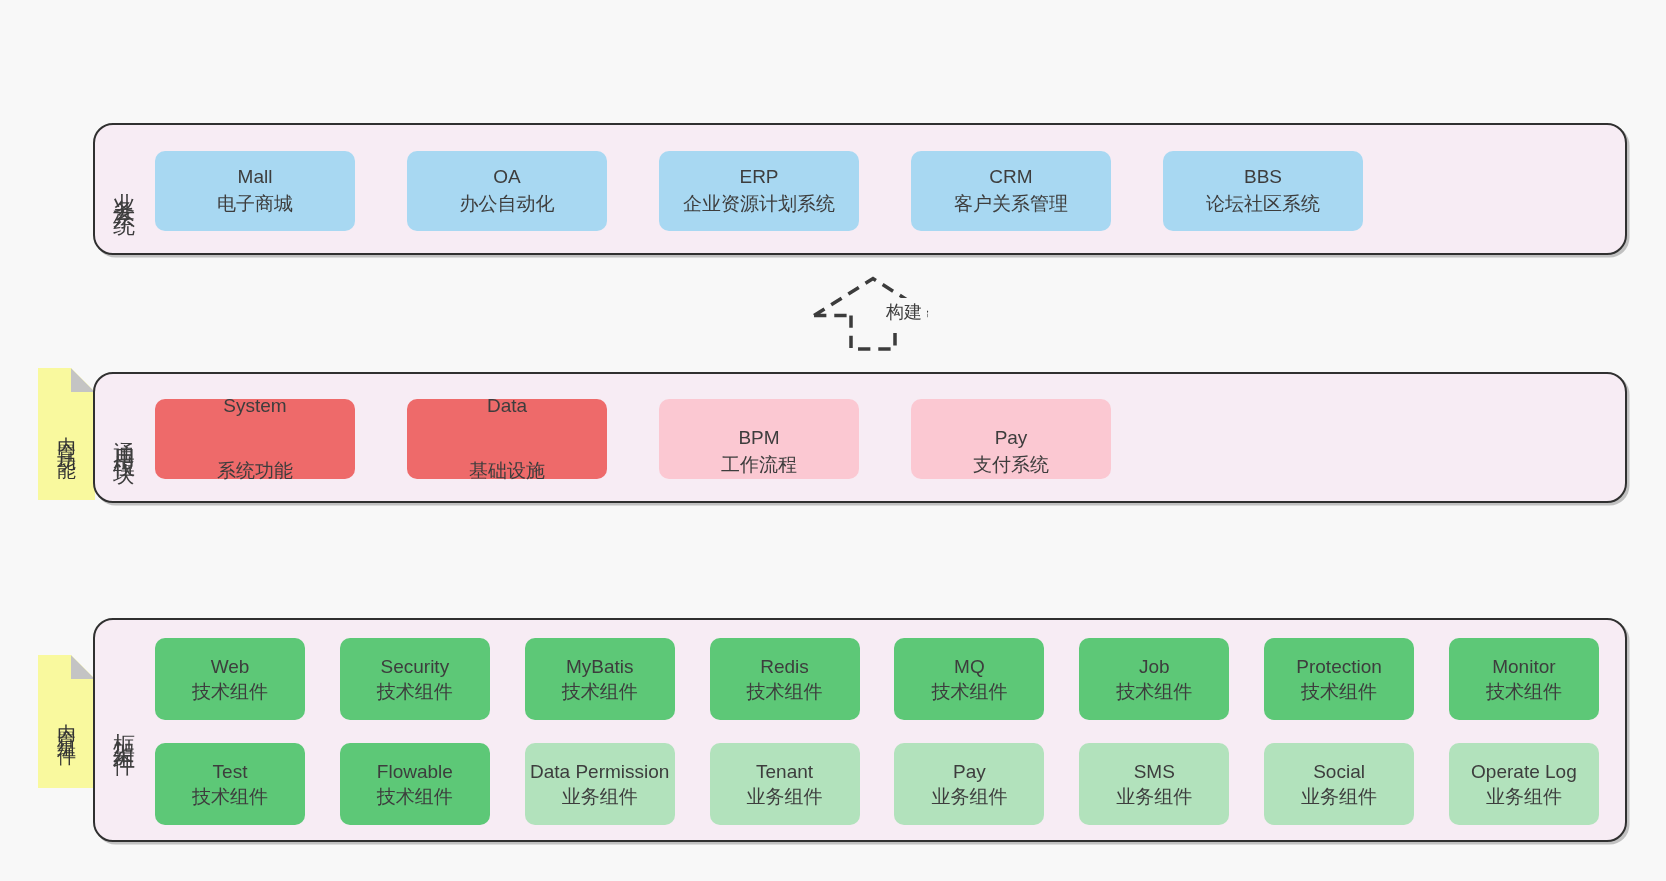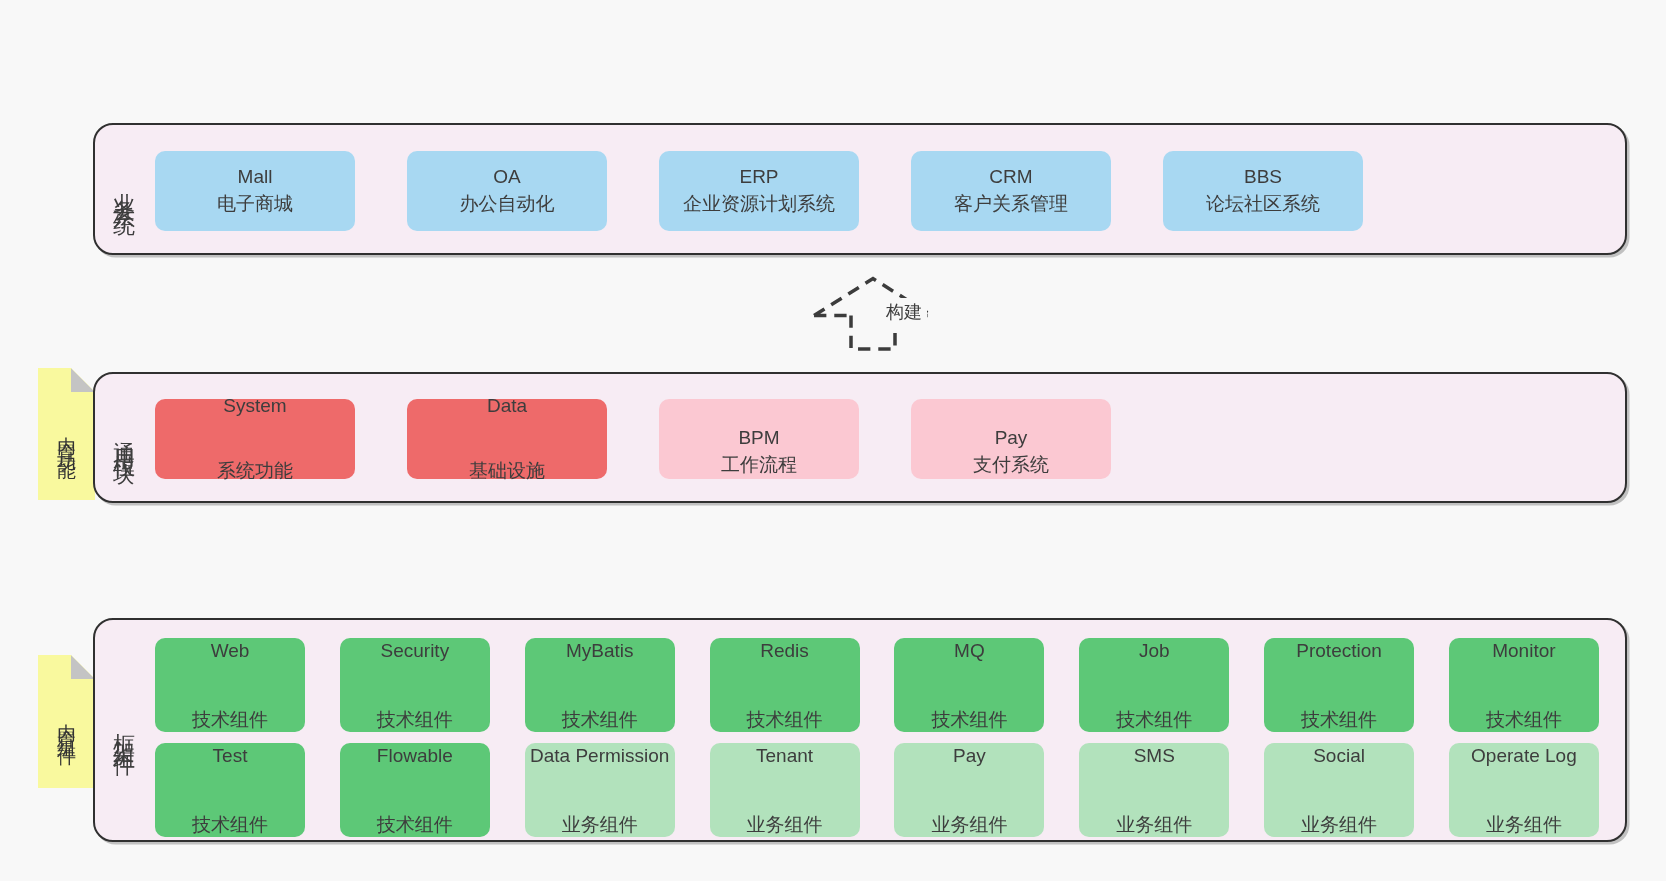--- a/index.html
+++ b/index.html
@@ -37,21 +37,21 @@
   .band1 .row{top:26px;}
   .band2 .row{top:25px;}
   .band3 .row-a{top:18px;}
   .band3 .row-b{top:123px;}
 
   .box{
     height:80px;border-radius:10px;
     display:flex;flex-direction:column;align-items:center;justify-content:center;
     text-align:center;font-size:19px;line-height:1.42;color:var(--text);
   }
-  .band3 .box{height:94px;line-height:1.32;justify-content:space-between;}
+  .band3 .box{height:82px;line-height:1.32;}
   .box .box-title,.box .box-sub{width:100%;}
   .blue{background:var(--blue);}
   .red{background:var(--red);gap:38px;}
   .pink{background:var(--pink);justify-content:flex-end;}
   .green{background:var(--green);}
   .light-green{background:var(--light-green);}
 
   .sticky{
     position:absolute;left:38px;width:57px;background:var(--yellow);
     z-index:1;

